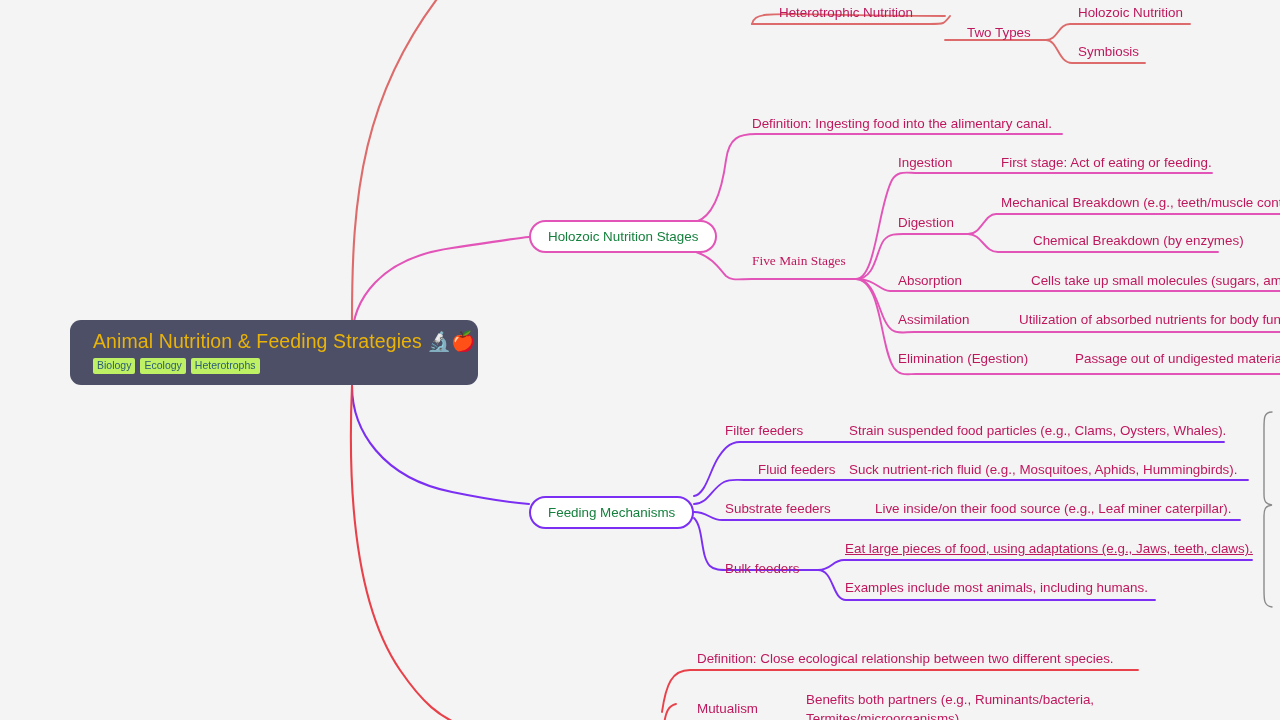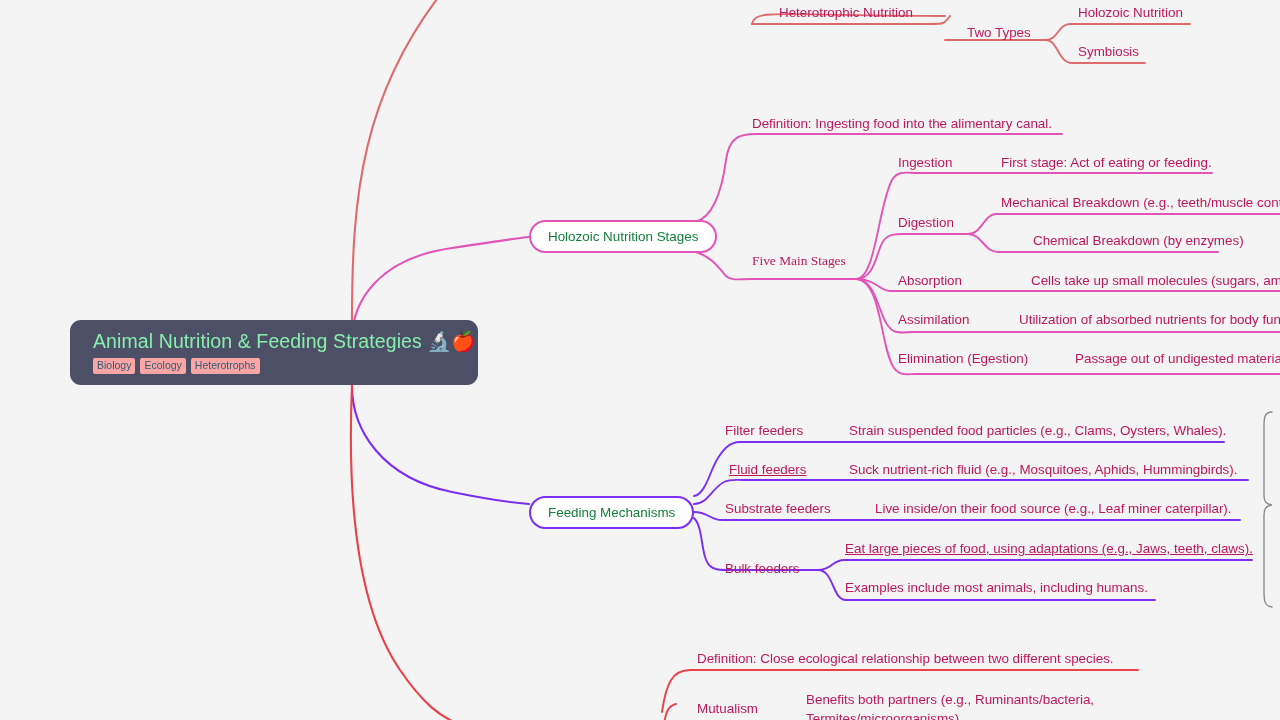--- a/index.html
+++ b/index.html
@@ -14,26 +14,26 @@
 
   
   #root-node{
     position:absolute; left:70px; top:320px;
     width:408px; height:65px;
     background:#4c4f66; border-radius:11px;
     padding:9px 22px 0 23px;
     display:flex; flex-direction:column; justify-content:flex-start;
   }
   #root-title{
-    color:#86efac; font-size:19.5px; font-weight:400; letter-spacing:.1px;
+    color:#eab308; font-size:19.5px; font-weight:400; letter-spacing:.1px;
     white-space:nowrap; line-height:24px;
   }
   #root-tags{ display:flex; gap:5px; margin-top:5px; }
   .tag{
-    background:#fca5a5; color:#2d5d75;
+    background:#bef264; color:#2d5d75;
     font-size:10.5px; line-height:13px;
     padding:1px 4px 2px 4px; border-radius:2px;
     white-space:nowrap;
   }
 
   
   .pill{
     position:absolute; background:#ffffff;
     border:2px solid #000; border-radius:22px;
     height:33px; display:flex; align-items:center; justify-content:center;
@@ -136,21 +136,21 @@
   <div class="lbl" style="left:1019px; top:311px;">Utilization of absorbed nutrients for body functions.</div>
 
   <div class="lbl" style="left:898px; top:350px;">Elimination (Egestion)</div>
   <div class="lbl" style="left:1075px; top:350px;">Passage out of undigested material.</div>
 
   <div class="pill" id="pill-feeding">Feeding Mechanisms</div>
 
   <div class="lbl" style="left:725px; top:422px;">Filter feeders</div>
   <div class="lbl" style="left:849px; top:422px;">Strain suspended food particles (e.g., Clams, Oysters, Whales).</div>
 
-  <div class="lbl" style="left:729px; top:461px;text-decoration:underline;">Fluid feeders</div>
+  <div class="lbl" style="left:758px; top:461px;">Fluid feeders</div>
   <div class="lbl" style="left:849px; top:461px;">Suck nutrient-rich fluid (e.g., Mosquitoes, Aphids, Hummingbirds).</div>
 
   <div class="lbl" style="left:725px; top:500px;">Substrate feeders</div>
   <div class="lbl" style="left:875px; top:500px;">Live inside/on their food source (e.g., Leaf miner caterpillar).</div>
 
   <div class="lbl" style="left:725px; top:560px;">Bulk feeders</div>
   <div class="lbl" style="left:845px; top:540px;text-decoration:underline;">Eat large pieces of food, using adaptations (e.g., Jaws, teeth, claws).</div>
   <div class="lbl" style="left:697px; top:650px;">Definition: Close ecological relationship between two different species.</div>
 
   <div class="lbl" style="left:845px; top:579px;">Examples include most animals, including humans.</div>

